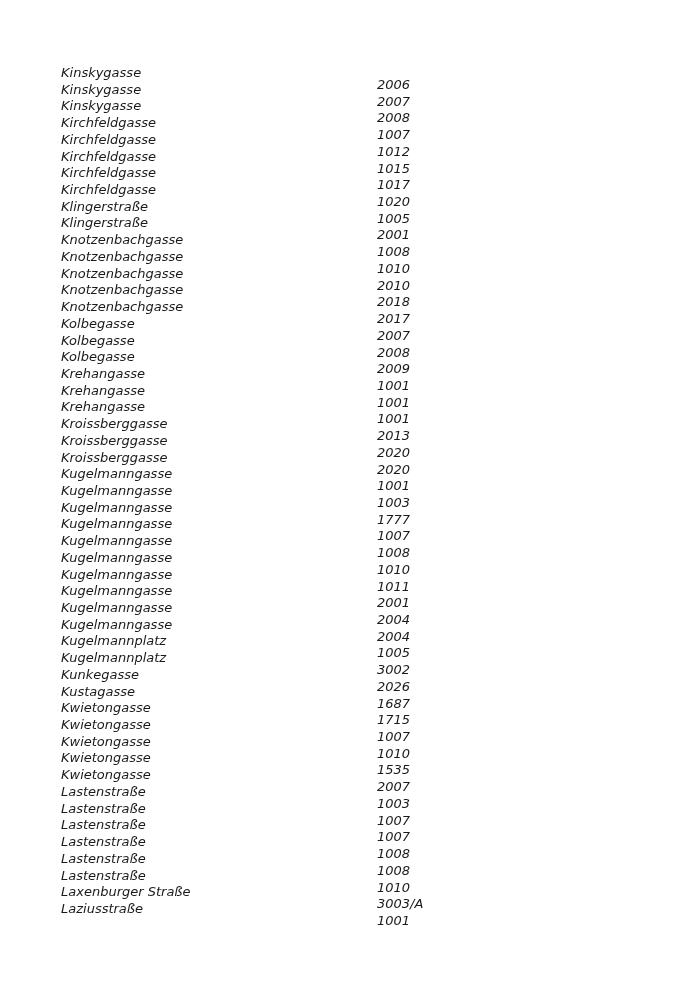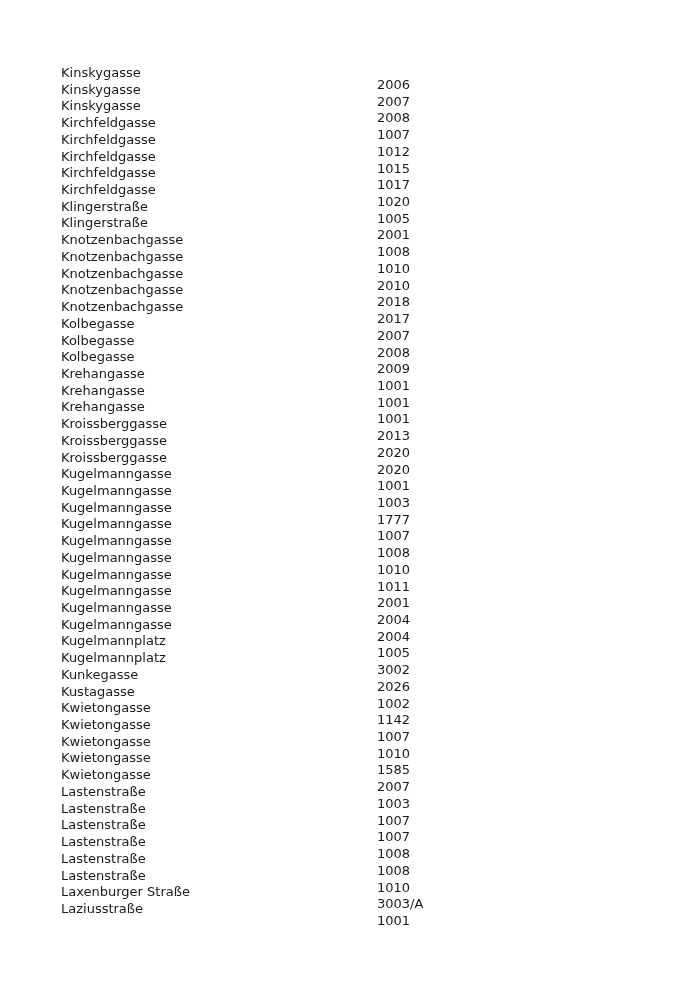--- a/index.html
+++ b/index.html
@@ -15,20 +15,21 @@
       font-family: "DejaVu Sans", "Liberation Sans", sans-serif;
       color: #1a1a1a;
     }
     .page {
       position: absolute;
       left: 0;
       top: 0;
       width: 647px;
       height: 990px;
       background: #ffffff;
+      font-style: italic;
     }
     .table {
       position: absolute;
       left: 61px;
       top: 65px;
     }
     .row {
       position: relative;
       height: 16.72px;
       line-height: 16.72px;
@@ -194,37 +195,37 @@
       <div class="row">
         <span class="street">Kugelmannplatz</span>
         <span class="number">3002</span>
       </div>
       <div class="row">
         <span class="street">Kunkegasse</span>
         <span class="number">2026</span>
       </div>
       <div class="row">
         <span class="street">Kustagasse</span>
-        <span class="number">1002</span>
-      </div>
-      <div class="row">
-        <span class="street">Kwietongasse</span>
-        <span class="number">1142</span>
-      </div>
-      <div class="row">
-        <span class="street">Kwietongasse</span>
-        <span class="number">1007</span>
-      </div>
-      <div class="row">
-        <span class="street">Kwietongasse</span>
-        <span class="number">1010</span>
-      </div>
-      <div class="row">
-        <span class="street">Kwietongasse</span>
-        <span class="number">1585</span>
+        <span class="number">1687</span>
+      </div>
+      <div class="row">
+        <span class="street">Kwietongasse</span>
+        <span class="number">1715</span>
+      </div>
+      <div class="row">
+        <span class="street">Kwietongasse</span>
+        <span class="number">1007</span>
+      </div>
+      <div class="row">
+        <span class="street">Kwietongasse</span>
+        <span class="number">1010</span>
+      </div>
+      <div class="row">
+        <span class="street">Kwietongasse</span>
+        <span class="number">1535</span>
       </div>
       <div class="row">
         <span class="street">Kwietongasse</span>
         <span class="number">2007</span>
       </div>
       <div class="row">
         <span class="street">Lastenstraße</span>
         <span class="number">1003</span>
       </div>
       <div class="row">

